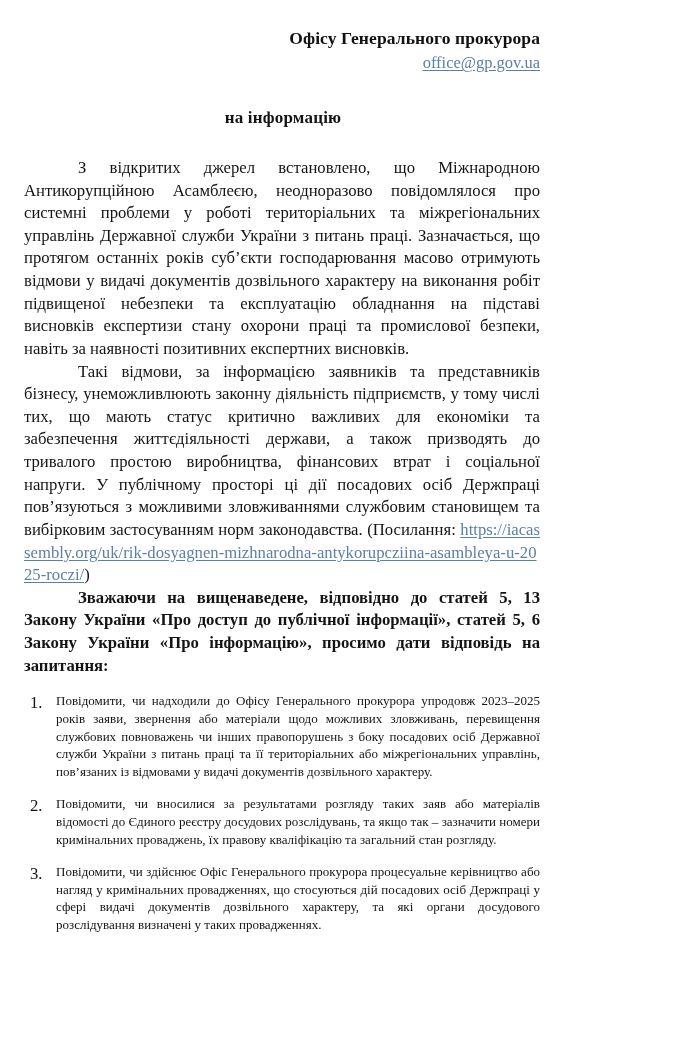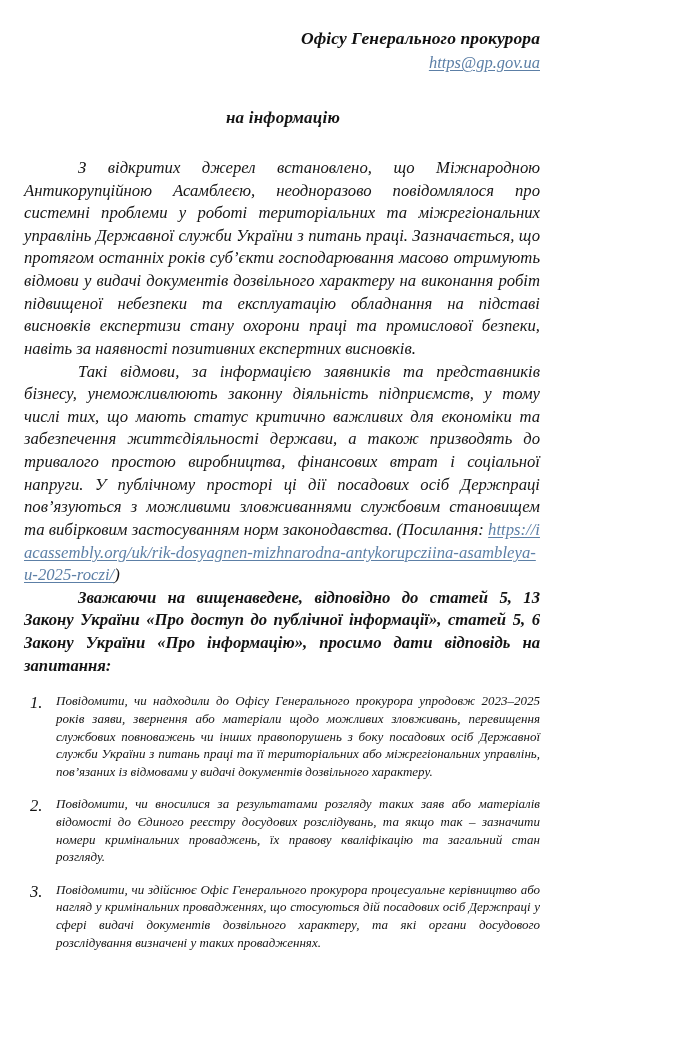--- a/index.html
+++ b/index.html
@@ -16,21 +16,20 @@
     font-family: "Liberation Serif", "DejaVu Serif", serif;
     color: #141414;
     -webkit-font-smoothing: antialiased;
   }
   .page {
     box-sizing: border-box;
     width: 566px;
     height: 1049px;
     padding: 14px 14px 14px 14px;
     position: relative;
-    font-style: italic;
   }
 
   
   .header {
     text-align: right;
     padding-right: 12px;
     margin-top: 14px;
   }
   .header-org {
     font-size: 17.5px;
@@ -128,21 +127,21 @@
     margin-top: 36px;
   }
 </style>
 </head>
 <body>
 
 <div class="page">
 
   <div class="header">
     <div class="header-org">Офісу Генерального прокурора</div>
-    <a class="header-email">https@gp.gov.ua</a>
+    <a class="header-email">office@gp.gov.ua</a>
   </div>
 
   <div class="title-block">
     <div class="title-sub">на інформацію</div>
   </div>
 
   <div class="body">
 
 
     <p class="para">З відкритих джерел встановлено, що Міжнародною Антикорупційною Асамблеєю, неодноразово повідомлялося про системні проблеми у роботі територіальних та міжрегіональних управлінь Державної служби України з питань праці. Зазначається, що протягом останніх років суб’єкти господарювання масово отримують відмови у видачі документів дозвільного характеру на виконання робіт підвищеної небезпеки та експлуатацію обладнання на підставі висновків експертизи стану охорони праці та промислової безпеки, навіть за наявності позитивних експертних висновків.</p>

